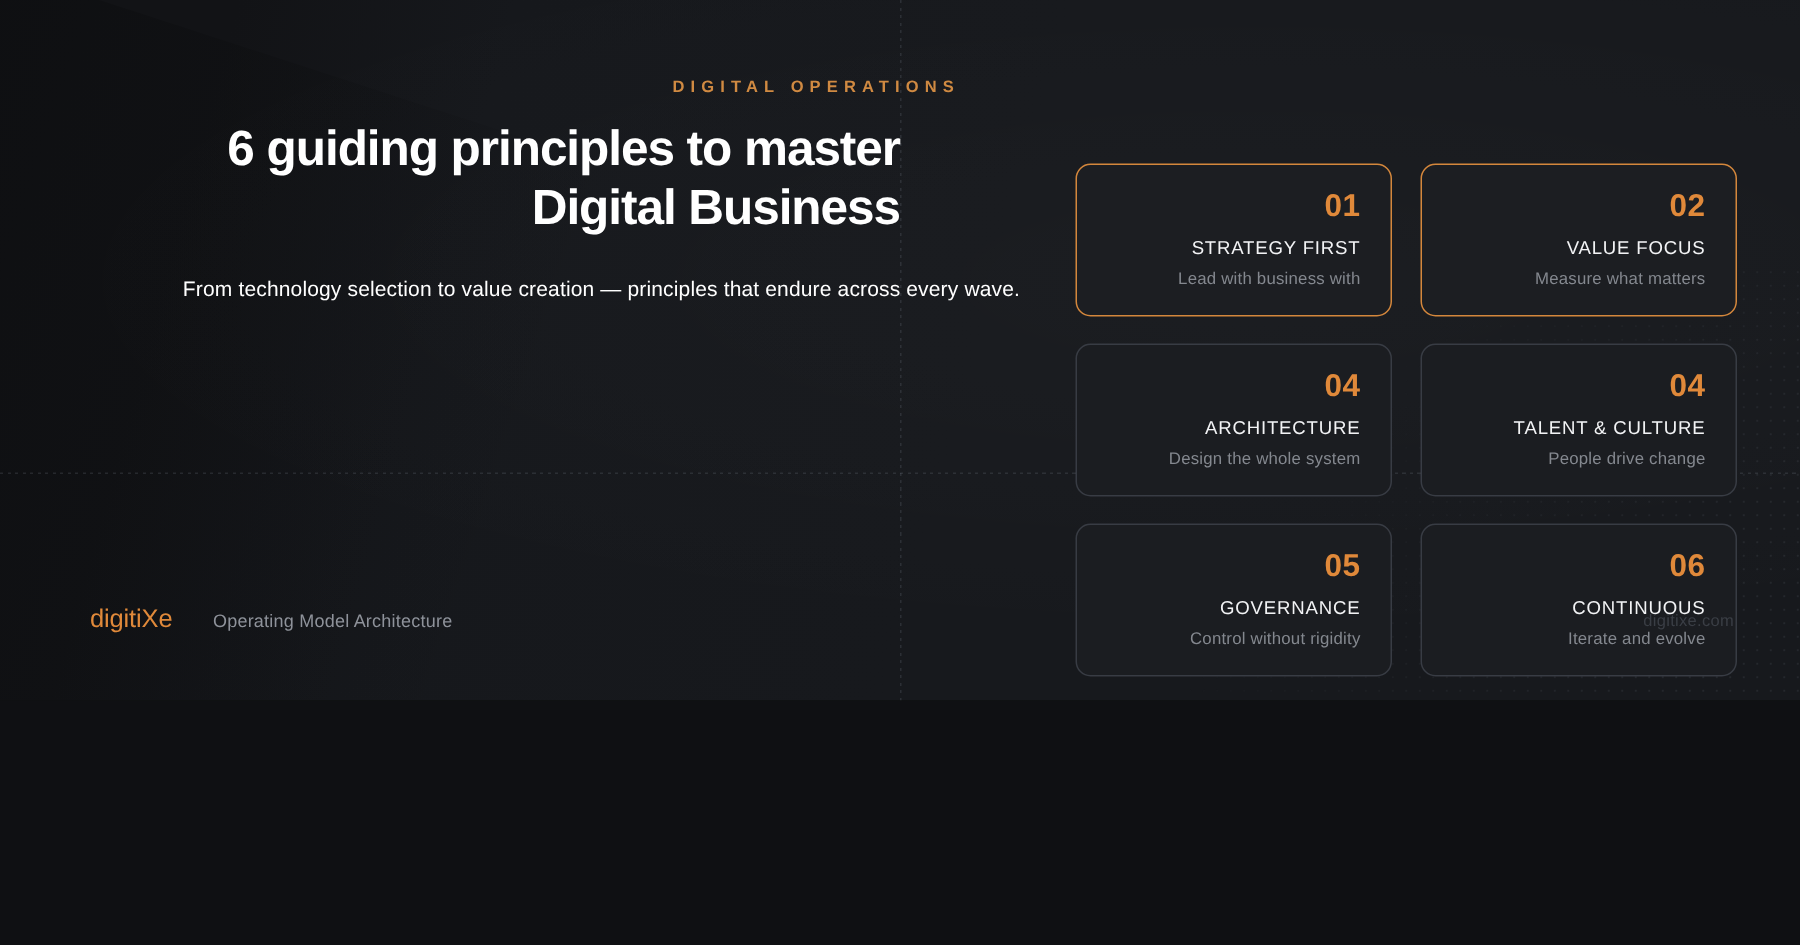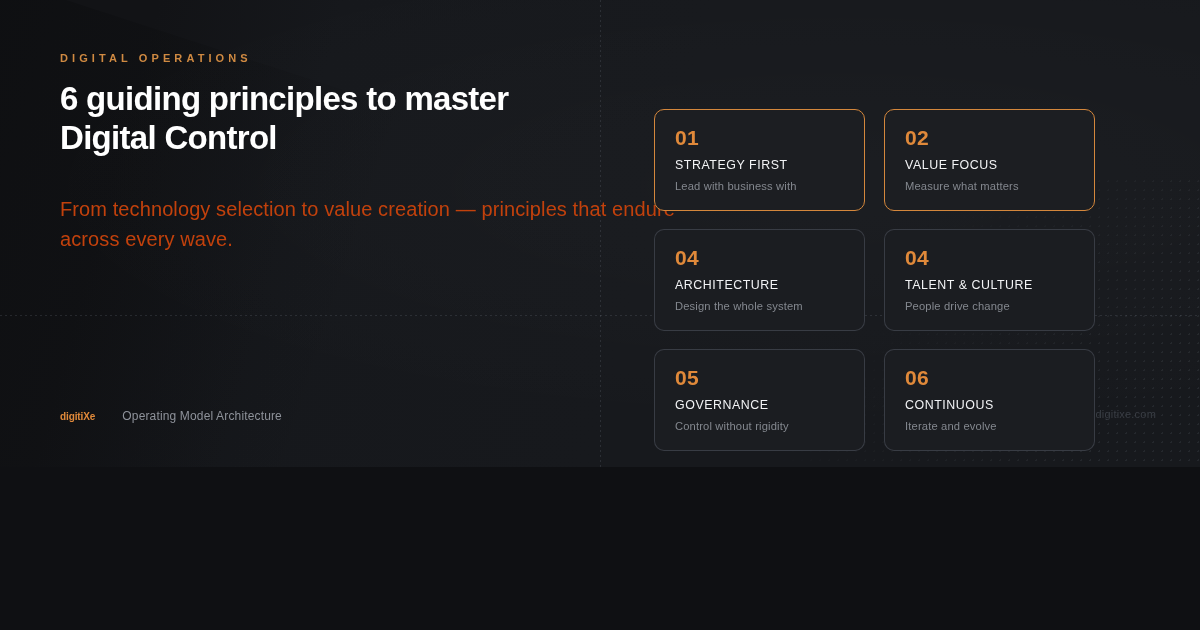--- a/index.html
+++ b/index.html
@@ -11,20 +11,21 @@
     font-family: "Liberation Sans", sans-serif;
     -webkit-font-smoothing: antialiased;
   }
 
   .slide {
     position: relative;
     width: 1200px;
     height: 467px;
     overflow: hidden;
     background: #131417;
+    text-align: right;
   }
 
   
   .bg-base {
     position: absolute;
     inset: 0;
     background: #131417;
   }
   .bg-diagonal {
     position: absolute;
@@ -103,33 +104,33 @@
     font-size: 33px;
     line-height: 1.17;
     font-weight: bold;
     letter-spacing: -0.7px;
     margin: 0;
     max-width: 540px;
   }
   .subhead {
     position: absolute;
     left: 60px;
-    top: 194px;
+    top: 182px;
     width: 620px;
-    color: #c2410c;
-    font-size: 20px;
+    color: #ffffff;
+    font-size: 14px;
     line-height: 1.5;
     letter-spacing: .1px;
     margin: 0;
   }
 
   
   .grid {
     position: absolute;
-    left: 654px;
+    left: 717px;
     top: 109px;
     width: 441px;
     display: grid;
     grid-template-columns: 211px 211px;
     grid-auto-rows: 102px;
     column-gap: 19px;
     row-gap: 18px;
   }
   .card {
     position: relative;
@@ -172,22 +173,22 @@
   .footer-left {
     position: absolute;
     left: 60px;
     bottom: 44px;
     display: flex;
     align-items: baseline;
     gap: 27px;
   }
   .brand {
     color: #e0893a;
-    font-size: 10px;
-    font-weight: bold;
+    font-size: 17px;
+    font-weight: normal;
     letter-spacing: -0.1px;
   }
   .footer-caption {
     color: #8e929a;
     font-size: 12px;
     letter-spacing: .15px;
   }
   .footer-url {
     position: absolute;
     right: 44px;
@@ -206,21 +207,21 @@
   <div class="bg-diagonal"></div>
   <div class="bg-diagonal-edge"></div>
   <div class="bg-vignette"></div>
   <div class="bg-dots"></div>
 
   <div class="guide-h"></div>
   <div class="guide-v"></div>
 
   <div class="left-col">
     <p class="eyebrow">DIGITAL OPERATIONS</p>
-    <h1 class="headline"><span>6 guiding principles to master</span><br><span>Digital Control</span></h1>
+    <h1 class="headline"><span>6 guiding principles to master</span><br><span>Digital Business</span></h1>
   </div>
 
   <p class="subhead">From technology selection to value creation — principles that endure across every wave.</p>
 
   <div class="grid">
 
     <div class="card is-highlighted">
       <p class="card-number">01</p>
       <p class="card-title">STRATEGY FIRST</p>
       <p class="card-desc">Lead with business with</p>

